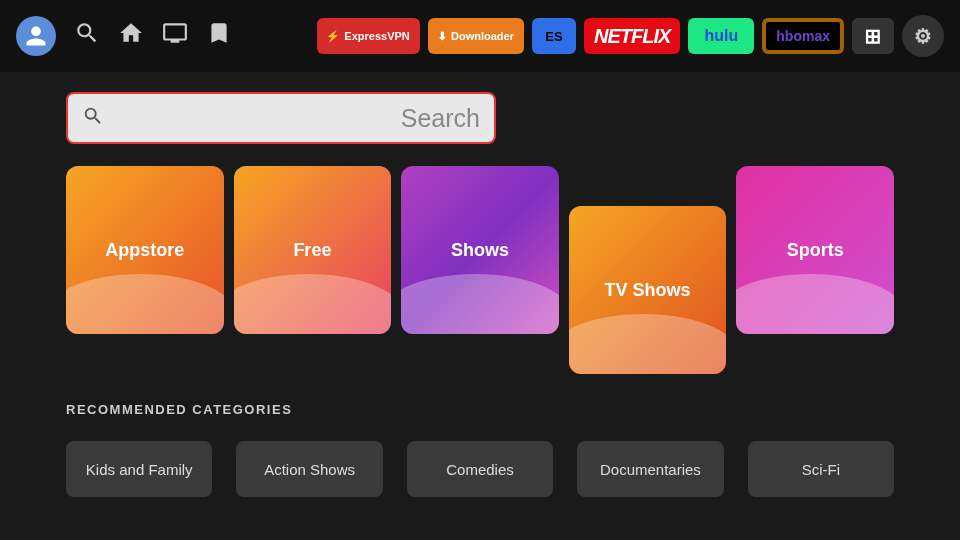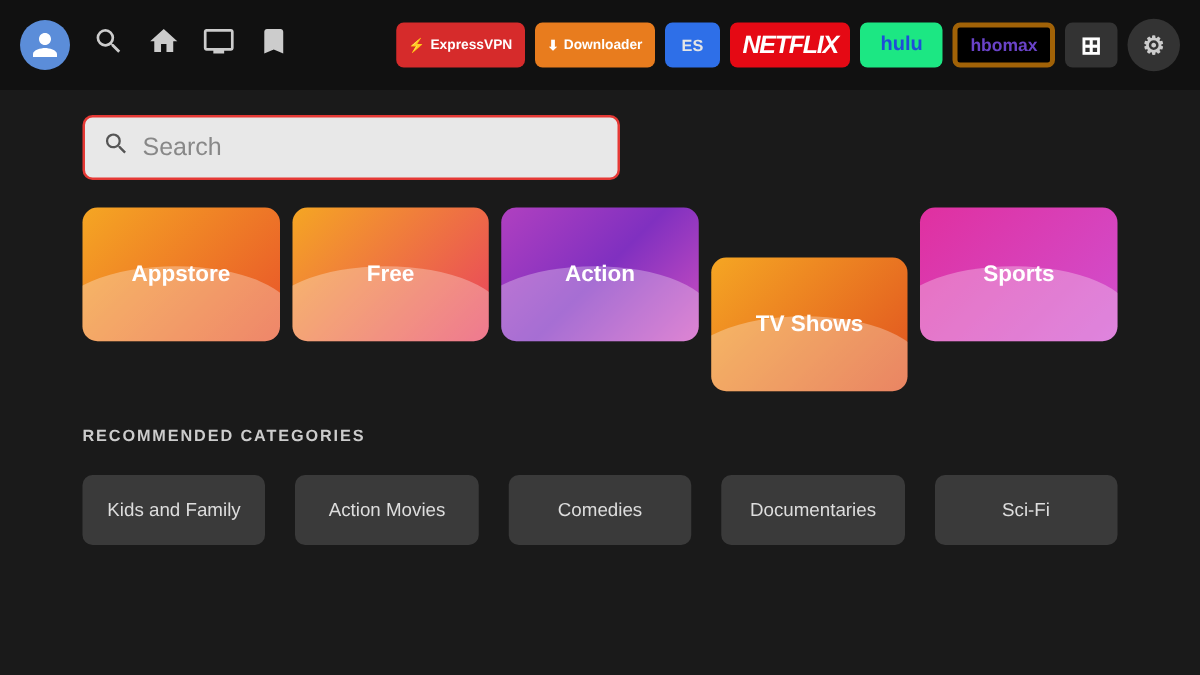--- a/index.html
+++ b/index.html
@@ -77,21 +77,21 @@
     .badge-downloader {
       background: #e87c1e;
       color: #fff;
       font-size: 11px;
       min-width: 80px;
       gap: 4px;
     }
 
     .badge-es {
       background: #2e6fe8;
-      color: #e5e5e5;
+      color: #000000;
       font-size: 13px;
       min-width: 44px;
     }
 
     .badge-netflix {
       background: #e50914;
       color: #fff;
       font-size: 20px;
       font-weight: 900;
       font-style: italic;
@@ -151,38 +151,39 @@
       margin-bottom: 22px;
     }
 
     .search-icon-wrap {
       font-size: 20px;
       color: #555;
       margin-right: 10px;
     }
 
     .search-input-text {
-      font-size: 20px;
+      font-size: 25px;
       color: #888;
       background: transparent;
       border: none;
       outline: none;
       width: 100%;
+      text-align: right;
     }
 
     
     .category-tiles {
       display: flex;
       gap: 10px;
       margin-bottom: 28px;
     }
 
     .tile {
       flex: 1;
-      height: 107px;
+      height: 168px;
       border-radius: 12px;
       display: flex;
       align-items: center;
       justify-content: center;
       font-size: 18px;
       font-weight: bold;
       color: #fff;
       cursor: pointer;
       position: relative;
       overflow: hidden;
@@ -324,38 +325,38 @@
   </div>
 
   <div class="category-tiles">
     <div class="tile tile-appstore">
       <span>Appstore</span>
     </div>
     <div class="tile tile-free">
       <span>Free</span>
     </div>
     <div class="tile tile-movies">
-      <span>Action</span>
+      <span>Shows</span>
     </div>
     <div class="tile tile-tvshows">
       <span>TV Shows</span>
     </div>
     <div class="tile tile-sports">
       <span>Sports</span>
     </div>
   </div>
 
   <div class="recommended-label">RECOMMENDED CATEGORIES</div>
 
   <div class="recommended-items">
     <div class="rec-item">
       <span>Kids and Family</span>
     </div>
     <div class="rec-item">
-      <span>Action Movies</span>
+      <span>Action Shows</span>
     </div>
     <div class="rec-item">
       <span>Comedies</span>
     </div>
     <div class="rec-item">
       <span>Documentaries</span>
     </div>
     <div class="rec-item">
       <span>Sci-Fi</span>
     </div>

